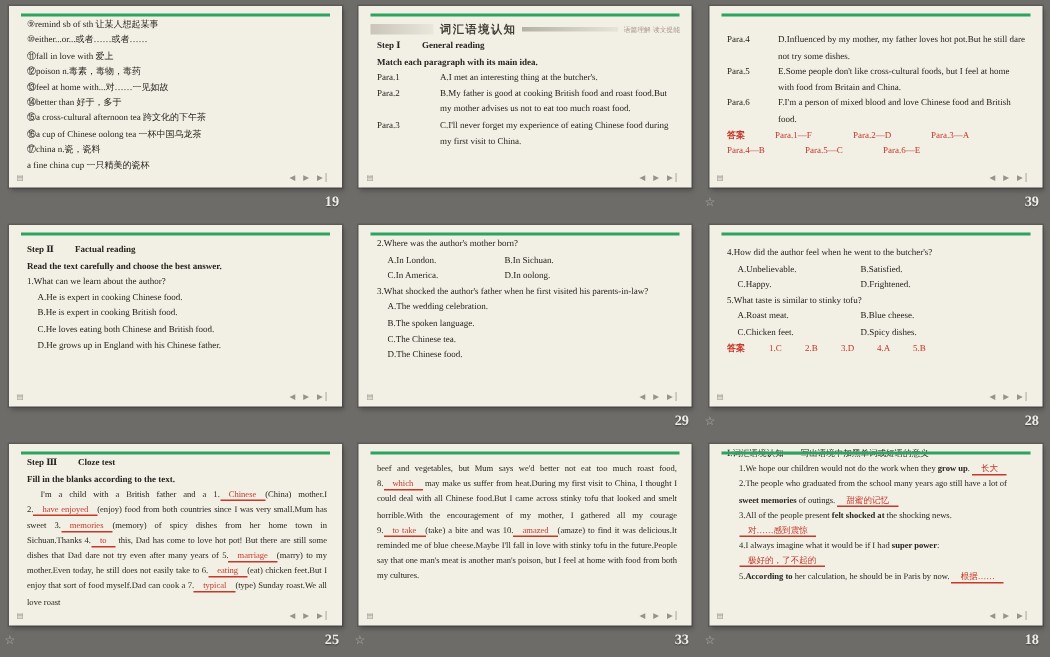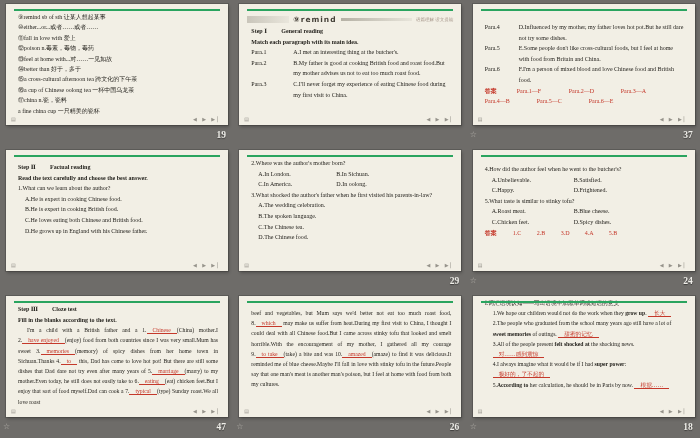--- a/index.html
+++ b/index.html
@@ -65,21 +65,21 @@
       <span class="flag" style="visibility: hidden;">☆</span>
       <span class="pagenum">19</span>
     </div>
   </div>
 
   <div class="cell">
     <div class="slide">
       <div class="rule"></div>
       <div class="hdr">
         <span class="hbar"></span>
-        <span class="htitle">⑨remind</span>
+        <span class="htitle">词汇语境认知</span>
         <span class="hline"></span>
         <span class="htag">语篇理解 读文提能</span>
       </div>
       <div class="body pt2">
           <div class="blk line"><span class="s-b w" style="width: 30px;">Step Ⅰ</span><span class="s-b">General reading</span></div>
           <div class="blk line"><span class="s-b">Match each paragraph with its main idea.</span></div>
           <div class="blk hang" style="padding-left: 42px; text-indent: -42px;"><span class="s-n w" style="width: 42px;">Para.1</span><span class="s-n">A.I met an interesting thing at the butcher's.</span></div>
           <div class="blk hang" style="padding-left: 42px; text-indent: -42px;"><span class="s-n w" style="width: 42px;">Para.2</span><span class="s-n">B.My father is good at cooking British food and roast food.But my mother advises us not to eat too much roast food.</span></div>
           <div class="blk hang" style="padding-left: 42px; text-indent: -42px;"><span class="s-n w" style="width: 42px;">Para.3</span><span class="s-n">C.I'll never forget my experience of eating Chinese food during my first visit to China.</span></div>
         </div>
@@ -96,21 +96,21 @@
           <div class="blk hang" style="padding-left: 34px; text-indent: -34px;"><span class="s-n w" style="width: 34px;">Para.5</span><span class="s-n">E.Some people don't like cross-cultural foods, but I feel at home with food from Britain and China.</span></div>
           <div class="blk hang" style="padding-left: 34px; text-indent: -34px;"><span class="s-n w" style="width: 34px;">Para.6</span><span class="s-n">F.I'm a person of mixed blood and love Chinese food and British food.</span></div>
           <div class="blk line"><span class="s-rb w" style="width: 32px;">答案</span><span class="s-r w" style="width: 52px;">Para.1—F</span><span class="s-r w" style="width: 52px;">Para.2—D</span><span class="s-r">Para.3—A</span></div>
           <div class="blk line"><span class="s-r w" style="width: 52px;">Para.4—B</span><span class="s-r w" style="width: 52px;">Para.5—C</span><span class="s-r">Para.6—E</span></div>
         </div>
       <span class="foot-l">▤</span>
       <span class="foot-r"><span>◀</span> <span>▶</span> <span>▶▏</span></span>
     </div>
     <div class="strip">
       <span class="flag">☆</span>
-      <span class="pagenum">37</span>
+      <span class="pagenum">39</span>
     </div>
   </div>
 
   <div class="cell">
     <div class="slide">
       <div class="rule"></div>
       <div class="body pt12">
           <div class="blk line"><span class="s-b w" style="width: 32px;">Step Ⅱ</span><span class="s-b">Factual reading</span></div>
           <div class="blk line"><span class="s-b">Read the text carefully and choose the best answer.</span></div>
           <div class="blk line"><span class="s-n">1.What can we learn about the author?</span></div>
@@ -156,53 +156,53 @@
           <div class="blk line"><span class="s-n">5.What taste is similar to stinky tofu?</span></div>
           <div class="blk hang" style="padding-left: 7px; text-indent: -7px;"><span class="s-n w" style="width: 7px;"></span><span class="s-n w" style="width: 82px;">A.Roast meat.</span><span class="s-n">B.Blue cheese.</span></div>
           <div class="blk hang" style="padding-left: 7px; text-indent: -7px;"><span class="s-n w" style="width: 7px;"></span><span class="s-n w" style="width: 82px;">C.Chicken feet.</span><span class="s-n">D.Spicy dishes.</span></div>
           <div class="blk line"><span class="s-rb w" style="width: 28px;">答案</span><span class="s-r w" style="width: 24px;">1.C</span><span class="s-r w" style="width: 24px;">2.B</span><span class="s-r w" style="width: 24px;">3.D</span><span class="s-r w" style="width: 24px;">4.A</span><span class="s-r">5.B</span></div>
         </div>
       <span class="foot-l">▤</span>
       <span class="foot-r"><span>◀</span> <span>▶</span> <span>▶▏</span></span>
     </div>
     <div class="strip">
       <span class="flag">☆</span>
-      <span class="pagenum">24</span>
+      <span class="pagenum">28</span>
     </div>
   </div>
 
   <div class="cell">
     <div class="slide">
       <div class="rule"></div>
       <div class="body pt8">
           <div class="blk line"><span class="s-b w" style="width: 34px;">Step Ⅲ</span><span class="s-b">Cloze test</span></div>
           <div class="blk line"><span class="s-b">Fill in the blanks according to the text.</span></div>
           <div class="blk para" style="text-indent: 9px;"><span class="s-n">I'm a child with a British father and a 1.</span><span class="s-ru">Chinese</span><span class="s-n">(China) mother.I 2.</span><span class="s-ru">have enjoyed</span><span class="s-n">(enjoy) food from both countries since I was very small.Mum has sweet 3.</span><span class="s-ru">memories</span><span class="s-n">(memory) of spicy dishes from her home town in Sichuan.Thanks 4.</span><span class="s-ru">to</span><span class="s-n"> this, Dad has come to love hot pot! But there are still some dishes that Dad dare not try even after many years of 5.</span><span class="s-ru">marriage</span><span class="s-n">(marry) to my mother.Even today, he still does not easily take to 6.</span><span class="s-ru">eating</span><span class="s-n">(eat) chicken feet.But I enjoy that sort of food myself.Dad can cook a 7.</span><span class="s-ru">typical</span><span class="s-n">(type) Sunday roast.We all love roast</span></div>
         </div>
       <span class="foot-l">▤</span>
       <span class="foot-r"><span>◀</span> <span>▶</span> <span>▶▏</span></span>
     </div>
     <div class="strip">
       <span class="flag">☆</span>
-      <span class="pagenum">47</span>
+      <span class="pagenum">25</span>
     </div>
   </div>
 
   <div class="cell">
     <div class="slide">
       <div class="rule"></div>
       <div class="body pt12">
           <div class="blk para"><span class="s-n">beef and vegetables, but Mum says we'd better not eat too much roast food, 8.</span><span class="s-ru">which</span><span class="s-n"> may make us suffer from heat.During my first visit to China, I thought I could deal with all Chinese food.But I came across stinky tofu that looked and smelt horrible.With the encouragement of my mother, I gathered all my courage 9.</span><span class="s-ru">to take</span><span class="s-n">(take) a bite and was 10.</span><span class="s-ru">amazed</span><span class="s-n">(amaze) to find it was delicious.It reminded me of blue cheese.Maybe I'll fall in love with stinky tofu in the future.People say that one man's meat is another man's poison, but I feel at home with food from both my cultures.</span></div>
         </div>
       <span class="foot-l">▤</span>
       <span class="foot-r"><span>◀</span> <span>▶</span> <span>▶▏</span></span>
     </div>
     <div class="strip">
       <span class="flag">☆</span>
-      <span class="pagenum">26</span>
+      <span class="pagenum">33</span>
     </div>
   </div>
 
   <div class="cell">
     <div class="slide">
       <div class="rule"></div>
       <div class="body pt2" style="font-size:5.7px;line-height:10.2px;">
           <div class="blk line"><span class="s-n">Ⅰ.词汇语境认知——写出语境中加黑单词或短语的意义</span></div>
           <div class="blk hang" style="padding-left: 8px; text-indent: -8px;"><span class="s-n w" style="width: 8px;"></span><span class="s-n">1.We hope our children would not do the work when they </span><span class="s-b">grow up</span><span class="s-n">. </span><span class="s-ru">长大</span></div>
           <div class="blk hang" style="padding-left: 8px; text-indent: -8px;"><span class="s-n w" style="width: 8px;"></span><span class="s-n">2.The people who graduated from the school many years ago still have a lot of </span><span class="s-b">sweet memories</span><span class="s-n"> of outings. </span><span class="s-ru">甜蜜的记忆</span></div>

